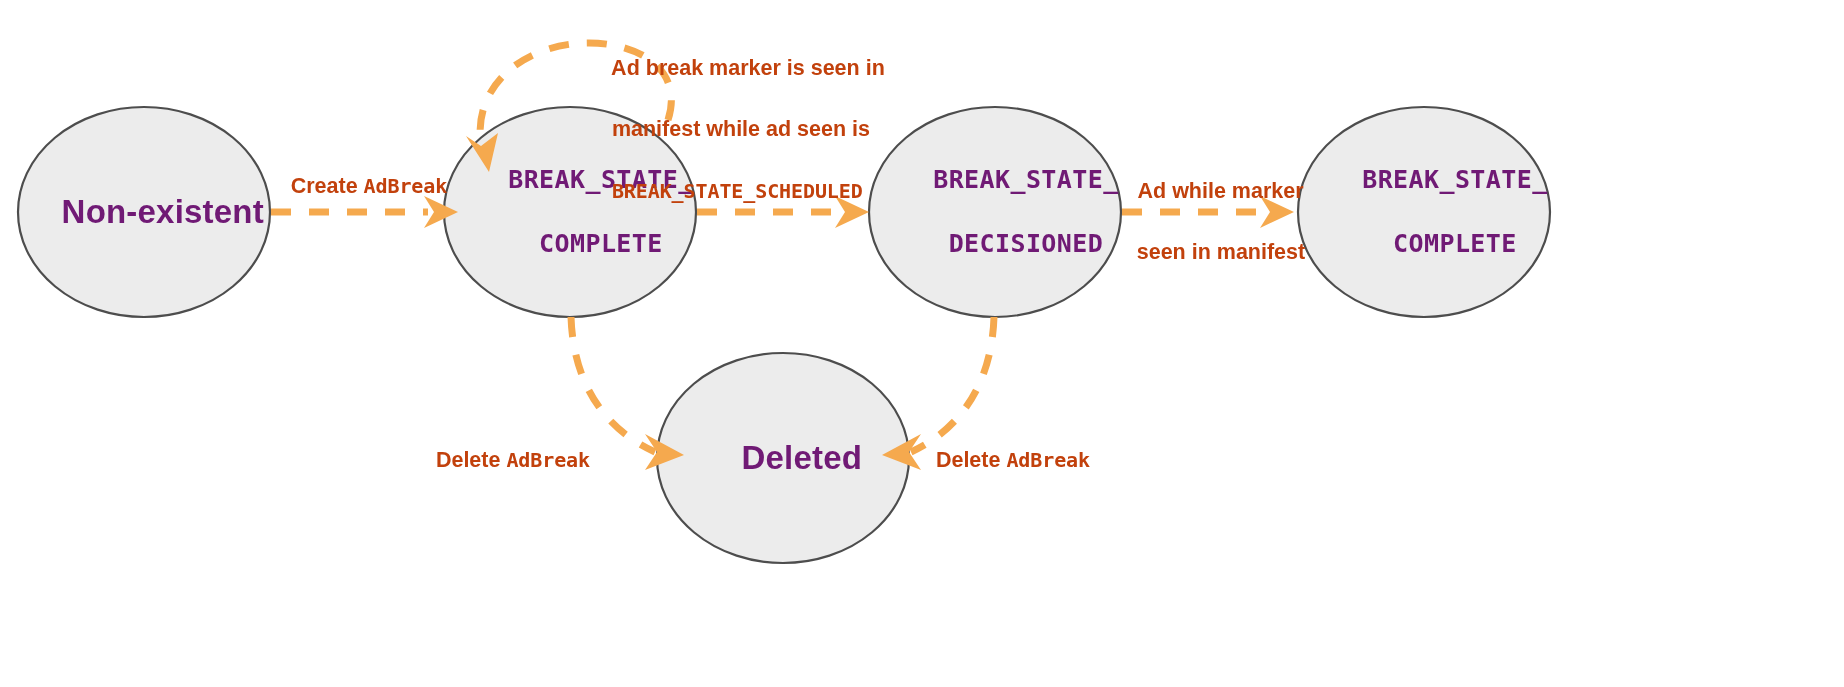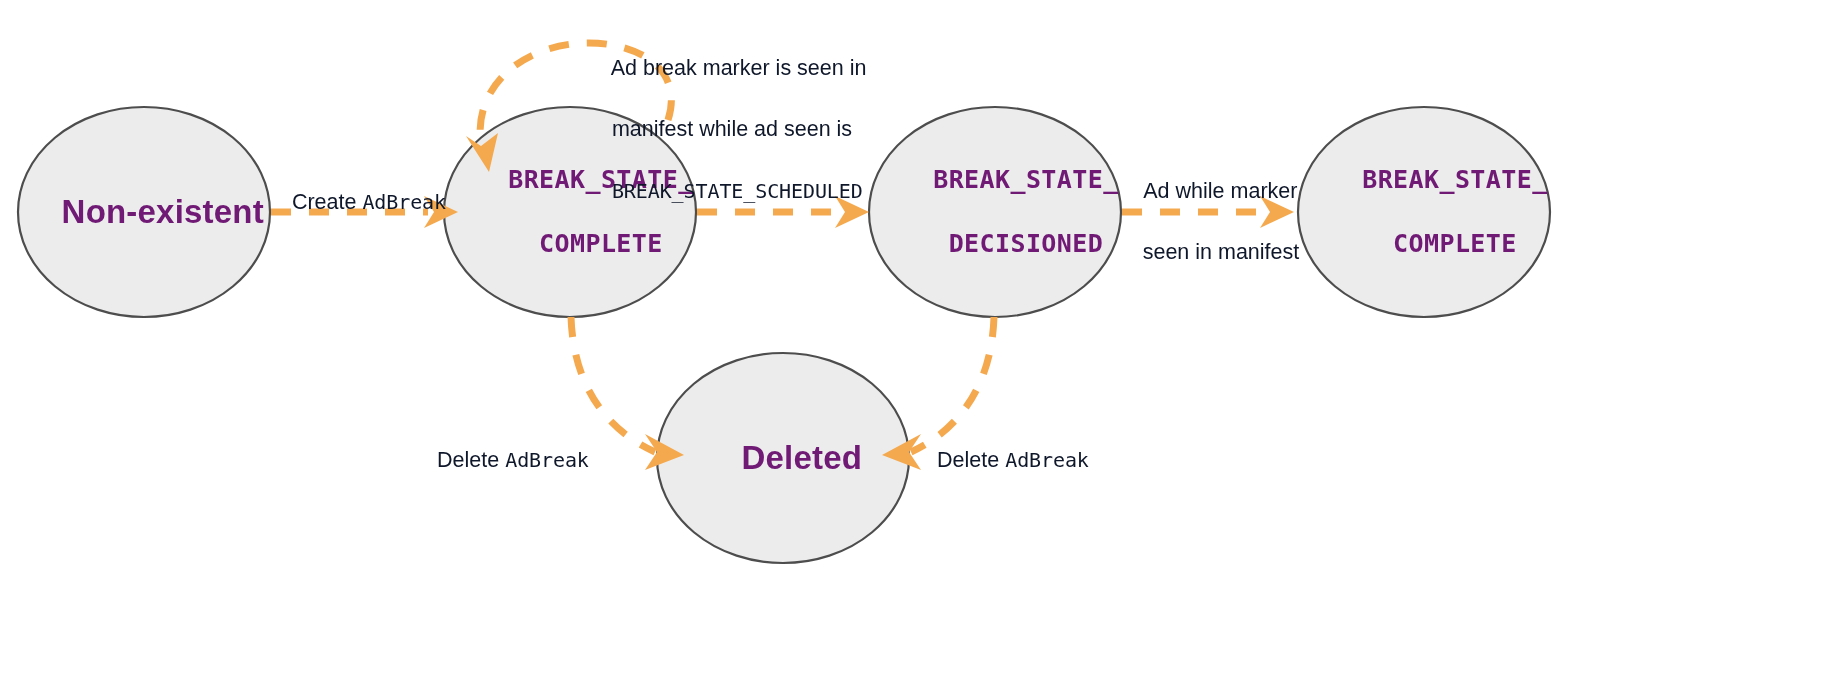--- a/index.html
+++ b/index.html
@@ -59,26 +59,27 @@
     letter-spacing: 0.4px;
   }
   .node-label.sans {
     font-family: "Liberation Sans", sans-serif;
     font-weight: 700;
     font-size: 33px;
     letter-spacing: 0.2px;
   }
   .edge-label {
     position: absolute;
-    color: #0f172a;
+    color: #c2410c;
     font-family: "Liberation Sans", sans-serif;
     font-size: 21.5px;
     line-height: 1.43;
     white-space: pre;
     pointer-events: none;
+    font-weight: bold;
   }
   .edge-label .mono-run {
     font-family: "DejaVu Sans Mono", "Liberation Mono", monospace;
     font-size: 20px;
     letter-spacing: -0.1px;
   }
   .edge-label.center {
     transform: translate(-50%, 0);
     text-align: center;
   }
@@ -152,21 +153,21 @@
 
   <div class="node-label mono" style="left:1424px; top:212px;">
     <span>BREAK_STATE_</span><br>
     <span>COMPLETE</span>
   </div>
 
   <div class="node-label sans" style="left:783px; top:458px;">
     <span>Deleted</span>
   </div>
 
-  <div class="edge-label center" style="left:357px; top:156px;">
+  <div class="edge-label center" style="left:357px; top:140px;">
     <span>Create </span><span class="mono-run">AdBreak</span>
   </div>
 
   <div class="edge-label left" style="left:588px; top:22px;">
     <span>Ad break marker is seen in</span><br>
     <span>manifest while ad seen is</span><br>
     <span class="mono-run">BREAK_STATE_SCHEDULED</span>
   </div>
 
 

